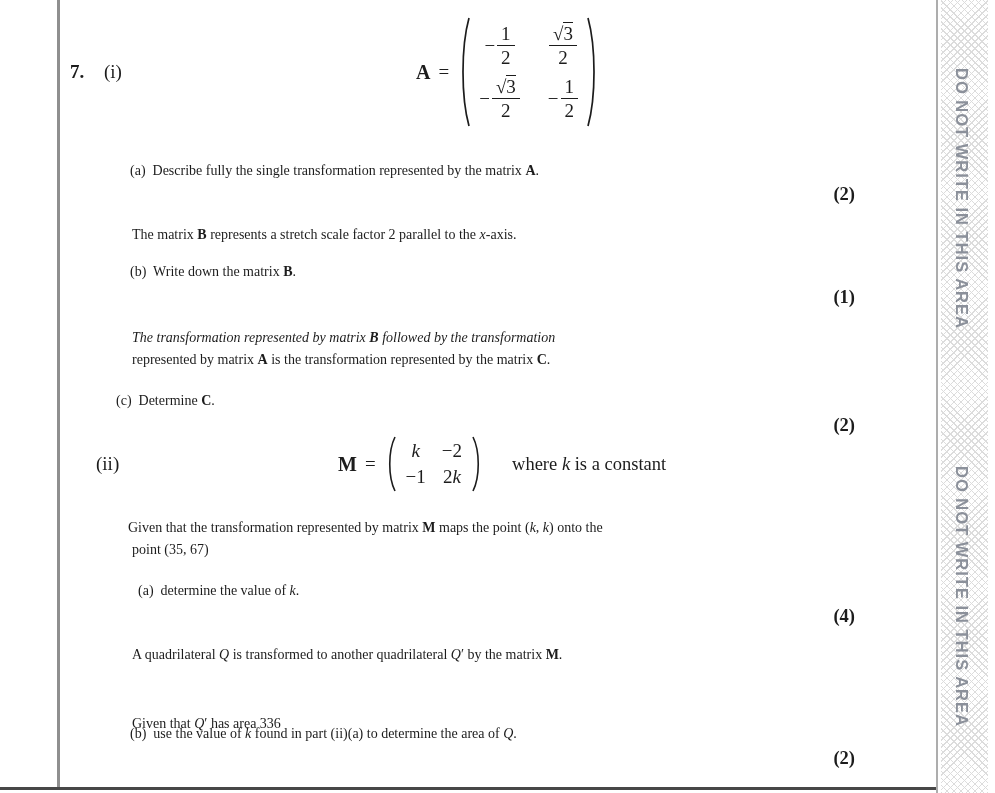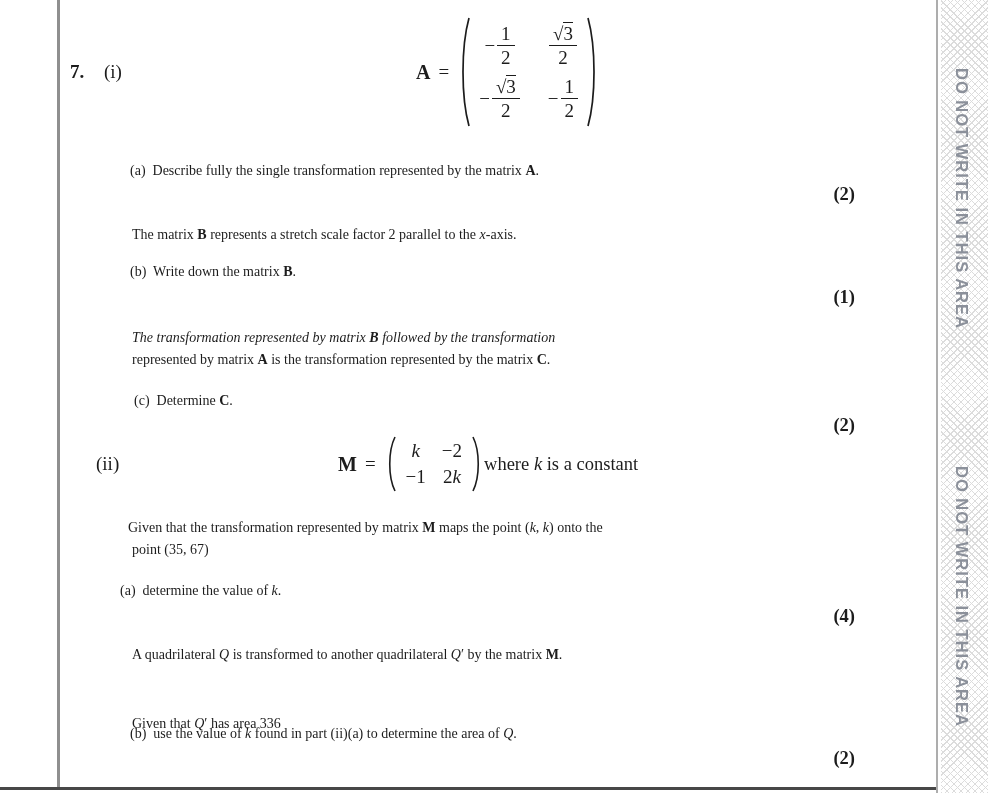--- a/index.html
+++ b/index.html
@@ -40,21 +40,21 @@
   .paren{flex:none;}
   .mgrid{display:grid;grid-template-columns:auto auto;align-items:center;justify-items:center;}
   .mgrid-a{column-gap:28px;row-gap:8px;padding:0 8px;}
   .mgrid-m{column-gap:16px;row-gap:2px;padding:0 9px;font-size:19px;line-height:24px;}
   .mcell{display:inline-flex;align-items:center;}
   .msign{font-size:19px;margin-right:2px;}
   .frac{display:inline-flex;flex-direction:column;align-items:center;font-size:19px;line-height:21px;}
   .num{border-bottom:1.5px solid #1c1c1c;padding:0 4px 1px;}
   .den{padding-top:1px;}
   .rad{border-top:1.5px solid #1c1c1c;}
-  .mnote{font-size:18.5px;margin-left:0;white-space:pre;}
+  .mnote{font-size:18.5px;margin-left:28px;white-space:pre;}
 </style>
 </head>
 <body>
 
 <div class="abs rule-left"></div>
 <div class="abs rule-bottom"></div>
 
 <div class="abs qnum" style="left:70px;top:61px;">7.</div>
 <div class="abs plabel" style="left:104px;top:61px;">(i)</div>
 
@@ -100,21 +100,21 @@
 
 <div class="abs para" style="left:130px;top:160px;width:730px;"><span>(a)  Describe fully the single transformation represented by the matrix </span><span style="font-weight: bold;">A</span><span>.</span></div>
 <div class="abs mark" style="left:795px;top:184px;">(2)</div>
 
 <div class="abs para" style="left:132px;top:224px;width:730px;"><span>The matrix </span><span style="font-weight: bold;">B</span><span> represents a stretch scale factor 2 parallel to the </span><span style="font-style: italic;">x</span><span>-axis.</span></div>
 <div class="abs para" style="left:130px;top:261px;width:730px;"><span>(b)  Write down the matrix </span><span style="font-weight: bold;">B</span><span>.</span></div>
 <div class="abs mark" style="left:795px;top:287px;">(1)</div>
 
 <div class="abs para" style="left:132px;top:327px;width:740px;font-style:italic;"><span>The transformation represented by matrix </span><span style="font-weight: bold;">B</span><span> followed by the transformation</span></div>
 <div class="abs para" style="left:132px;top:349px;width:740px;"><span>represented by matrix </span><span style="font-weight: bold;">A</span><span> is the transformation represented by the matrix </span><span style="font-weight: bold;">C</span><span>.</span></div>
-<div class="abs para" style="left:134px;top:390px;width:730px;"><span>(c)  Determine </span><span style="font-weight: bold;">C</span><span>.</span></div>
+<div class="abs para" style="left:116px;top:390px;width:730px;"><span>(c)  Determine </span><span style="font-weight: bold;">C</span><span>.</span></div>
 <div class="abs mark" style="left:795px;top:415px;">(2)</div>
 
 <div class="abs plabel" style="left:96px;top:453px;">(ii)</div>
 <div class="abs mrow" style="left:338px;top:435px;">
   <span class="mlabel">M</span>
   <span class="meq">=</span>
   <svg class="paren" width="13" height="58" viewBox="0 0 13 58" preserveAspectRatio="none">
       <path d="M11 2 C4 16 4 42 11 56" fill="none" stroke="#1c1c1c" stroke-width="1.6"></path>
     </svg>
   <span class="mgrid mgrid-m">
@@ -124,21 +124,21 @@
     <span><span>2</span><span style="font-style: italic;">k</span></span>
   </span>
   <svg class="paren" width="13" height="58" viewBox="0 0 13 58" preserveAspectRatio="none">
       <path d="M2 2 C9 16 9 42 2 56" fill="none" stroke="#1c1c1c" stroke-width="1.6"></path>
     </svg>
   <span class="mnote"><span>where </span><span style="font-style: italic;">k</span><span> is a constant</span></span>
 </div>
 
 <div class="abs para" style="left:128px;top:517px;width:750px;"><span>Given that the transformation represented by matrix </span><span style="font-weight: bold;">M</span><span> maps the point (</span><span style="font-style: italic;">k</span><span>, </span><span style="font-style: italic;">k</span><span>) onto the</span></div>
 <div class="abs para" style="left:132px;top:539px;width:750px;"><span>point (35, 67)</span></div>
-<div class="abs para" style="left:120px;top:580px;width:730px;"><span>(a)  determine the value of </span><span style="font-style: italic;">k</span><span>.</span></div>
+<div class="abs para" style="left:138px;top:580px;width:730px;"><span>(a)  determine the value of </span><span style="font-style: italic;">k</span><span>.</span></div>
 <div class="abs mark" style="left:795px;top:606px;">(4)</div>
 
 <div class="abs para" style="left:132px;top:644px;width:750px;font-family:Liberation Serif, serif;"><span>A quadrilateral </span><span style="font-style: italic;">Q</span><span> is transformed to another quadrilateral </span><span style="font-style: italic;">Q</span><span>′ by the matrix </span><span style="font-weight: bold;">M</span><span>.</span></div>
 <div class="abs para" style="left:132px;top:681px;width:750px;margin-top:32px;"><span>Given that </span><span style="font-style: italic;">Q</span><span>′ has area 336</span></div>
 <div class="abs para" style="left:130px;top:723px;width:750px;"><span>(b)  use the value of </span><span style="font-style: italic;">k</span><span> found in part (ii)(a) to determine the area of </span><span style="font-style: italic;">Q</span><span>.</span></div>
 <div class="abs mark" style="left:795px;top:748px;">(2)</div>
 
 <div class="abs sidebar-divider"></div>
 <div class="abs hatch"></div>
 <div class="abs vtext" style="top:68px;">DO NOT WRITE IN THIS AREA</div>

